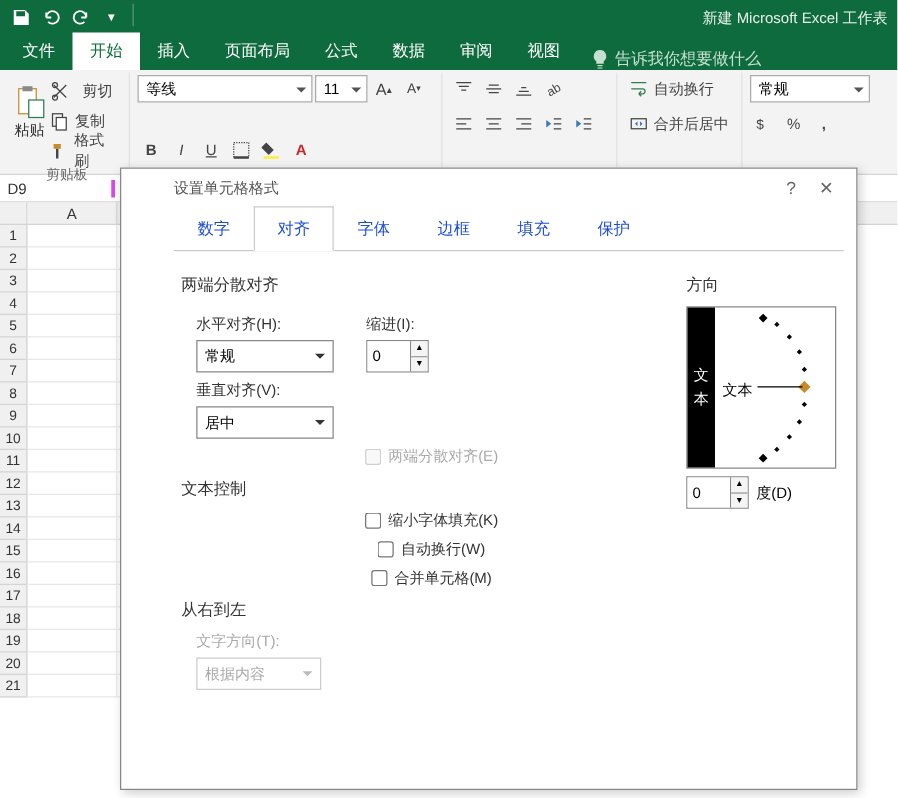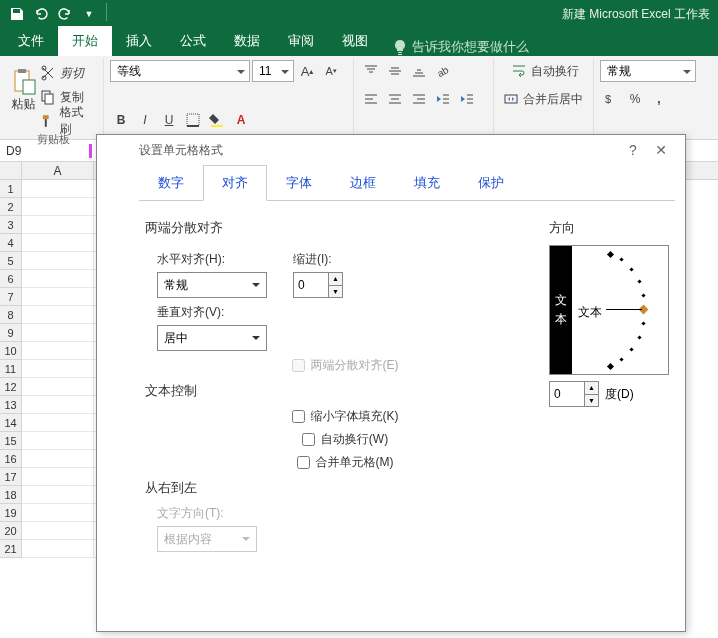--- a/index.html
+++ b/index.html
@@ -107,20 +107,21 @@
     <div class="qat-btn" style="font-size:9px;">▼</div>
     <div class="qat-sep"></div>
   </div>
   <div class="title">新建 Microsoft Excel 工作表</div>
 </div>
 
 <div class="ribbontabs">
   <div class="rtab">文件</div>
   <div class="rtab active">开始</div>
   <div class="rtab">插入</div>
+  <div class="rtab">页面布局</div>
   <div class="rtab">公式</div>
   <div class="rtab">数据</div>
   <div class="rtab">审阅</div>
   <div class="rtab">视图</div>
   <div class="tellme">
     <svg class="svgicon" viewBox="0 0 16 16">
         <path fill="#c6e0d0" d="M8 1a5 5 0 0 0-3 9v2h6v-2a5 5 0 0 0-3-9zM6 13h4v1H6zm0 2h4v1H6z"></path>
       </svg>
     <span>告诉我你想要做什么</span>
   </div>
@@ -131,21 +132,21 @@
     <div style="display:flex;">
       <div class="bigbtn">
         <svg width="24" height="28" viewBox="0 0 24 28">
             <rect x="3" y="3" width="14" height="20" fill="#fff" stroke="#c78b2c"></rect>
             <rect x="6" y="1" width="8" height="4" fill="#888"></rect>
             <rect x="11" y="12" width="12" height="14" fill="#fff" stroke="#2e7d4f"></rect>
           </svg>
         <span>粘贴</span>
       </div>
       <div style="display:flex;flex-direction:column;gap:2px;padding-top:2px;">
-        <div class="btn" style="width:56px;justify-content:flex-start;gap:4px;font-style:italic;">
+        <div class="btn" style="width:56px;justify-content:space-between;gap:4px;">
             <svg class="svgicon" viewBox="0 0 16 16">
               <path fill="none" stroke="#444" d="M3 3l10 10M13 3L3 13"></path>
               <circle cx="4" cy="13" r="2" fill="none" stroke="#444"></circle>
               <circle cx="4" cy="3" r="2" fill="none" stroke="#444"></circle>
             </svg>
             <span>剪切</span>
           </div>
         <div class="btn" style="width:56px;justify-content:flex-start;gap:4px;">
             <svg class="svgicon" viewBox="0 0 16 16">
               <rect x="2" y="2" width="8" height="10" fill="none" stroke="#444"></rect>
@@ -263,21 +264,21 @@
             <path fill="#3a7bbf" d="M2 5l4 3-4 3z"></path>
             <line x1="8" y1="4" x2="14" y2="4" stroke="#444"></line>
             <line x1="8" y1="8" x2="14" y2="8" stroke="#444"></line>
             <line x1="8" y1="12" x2="14" y2="12" stroke="#444"></line>
           </svg>
         </div>
     </div>
   </div>
 
   <div class="group" style="width:100px;">
-    <div class="btn" style="width:90px;justify-content:center;gap:4px;">
+    <div class="btn" style="width:90px;justify-content:flex-start;gap:4px;">
         <svg class="svgicon" viewBox="0 0 16 16">
           <path fill="none" stroke="#2e7d4f" d="M2 3h12M2 8h9a2 2 0 0 1 0 4H8m0 0l2-2m-2 2l2 2"></path>
         </svg>
         <span>自动换行</span>
       </div>
     <div class="btn" style="width:96px;justify-content:flex-start;gap:4px;margin-top:6px;">
         <svg class="svgicon" viewBox="0 0 16 16">
           <rect x="2" y="4" width="12" height="8" fill="none" stroke="#444"></rect>
           <path fill="#3a7bbf" d="M5 8l2-2v4zM11 8l-2-2v4z"></path>
         </svg>

